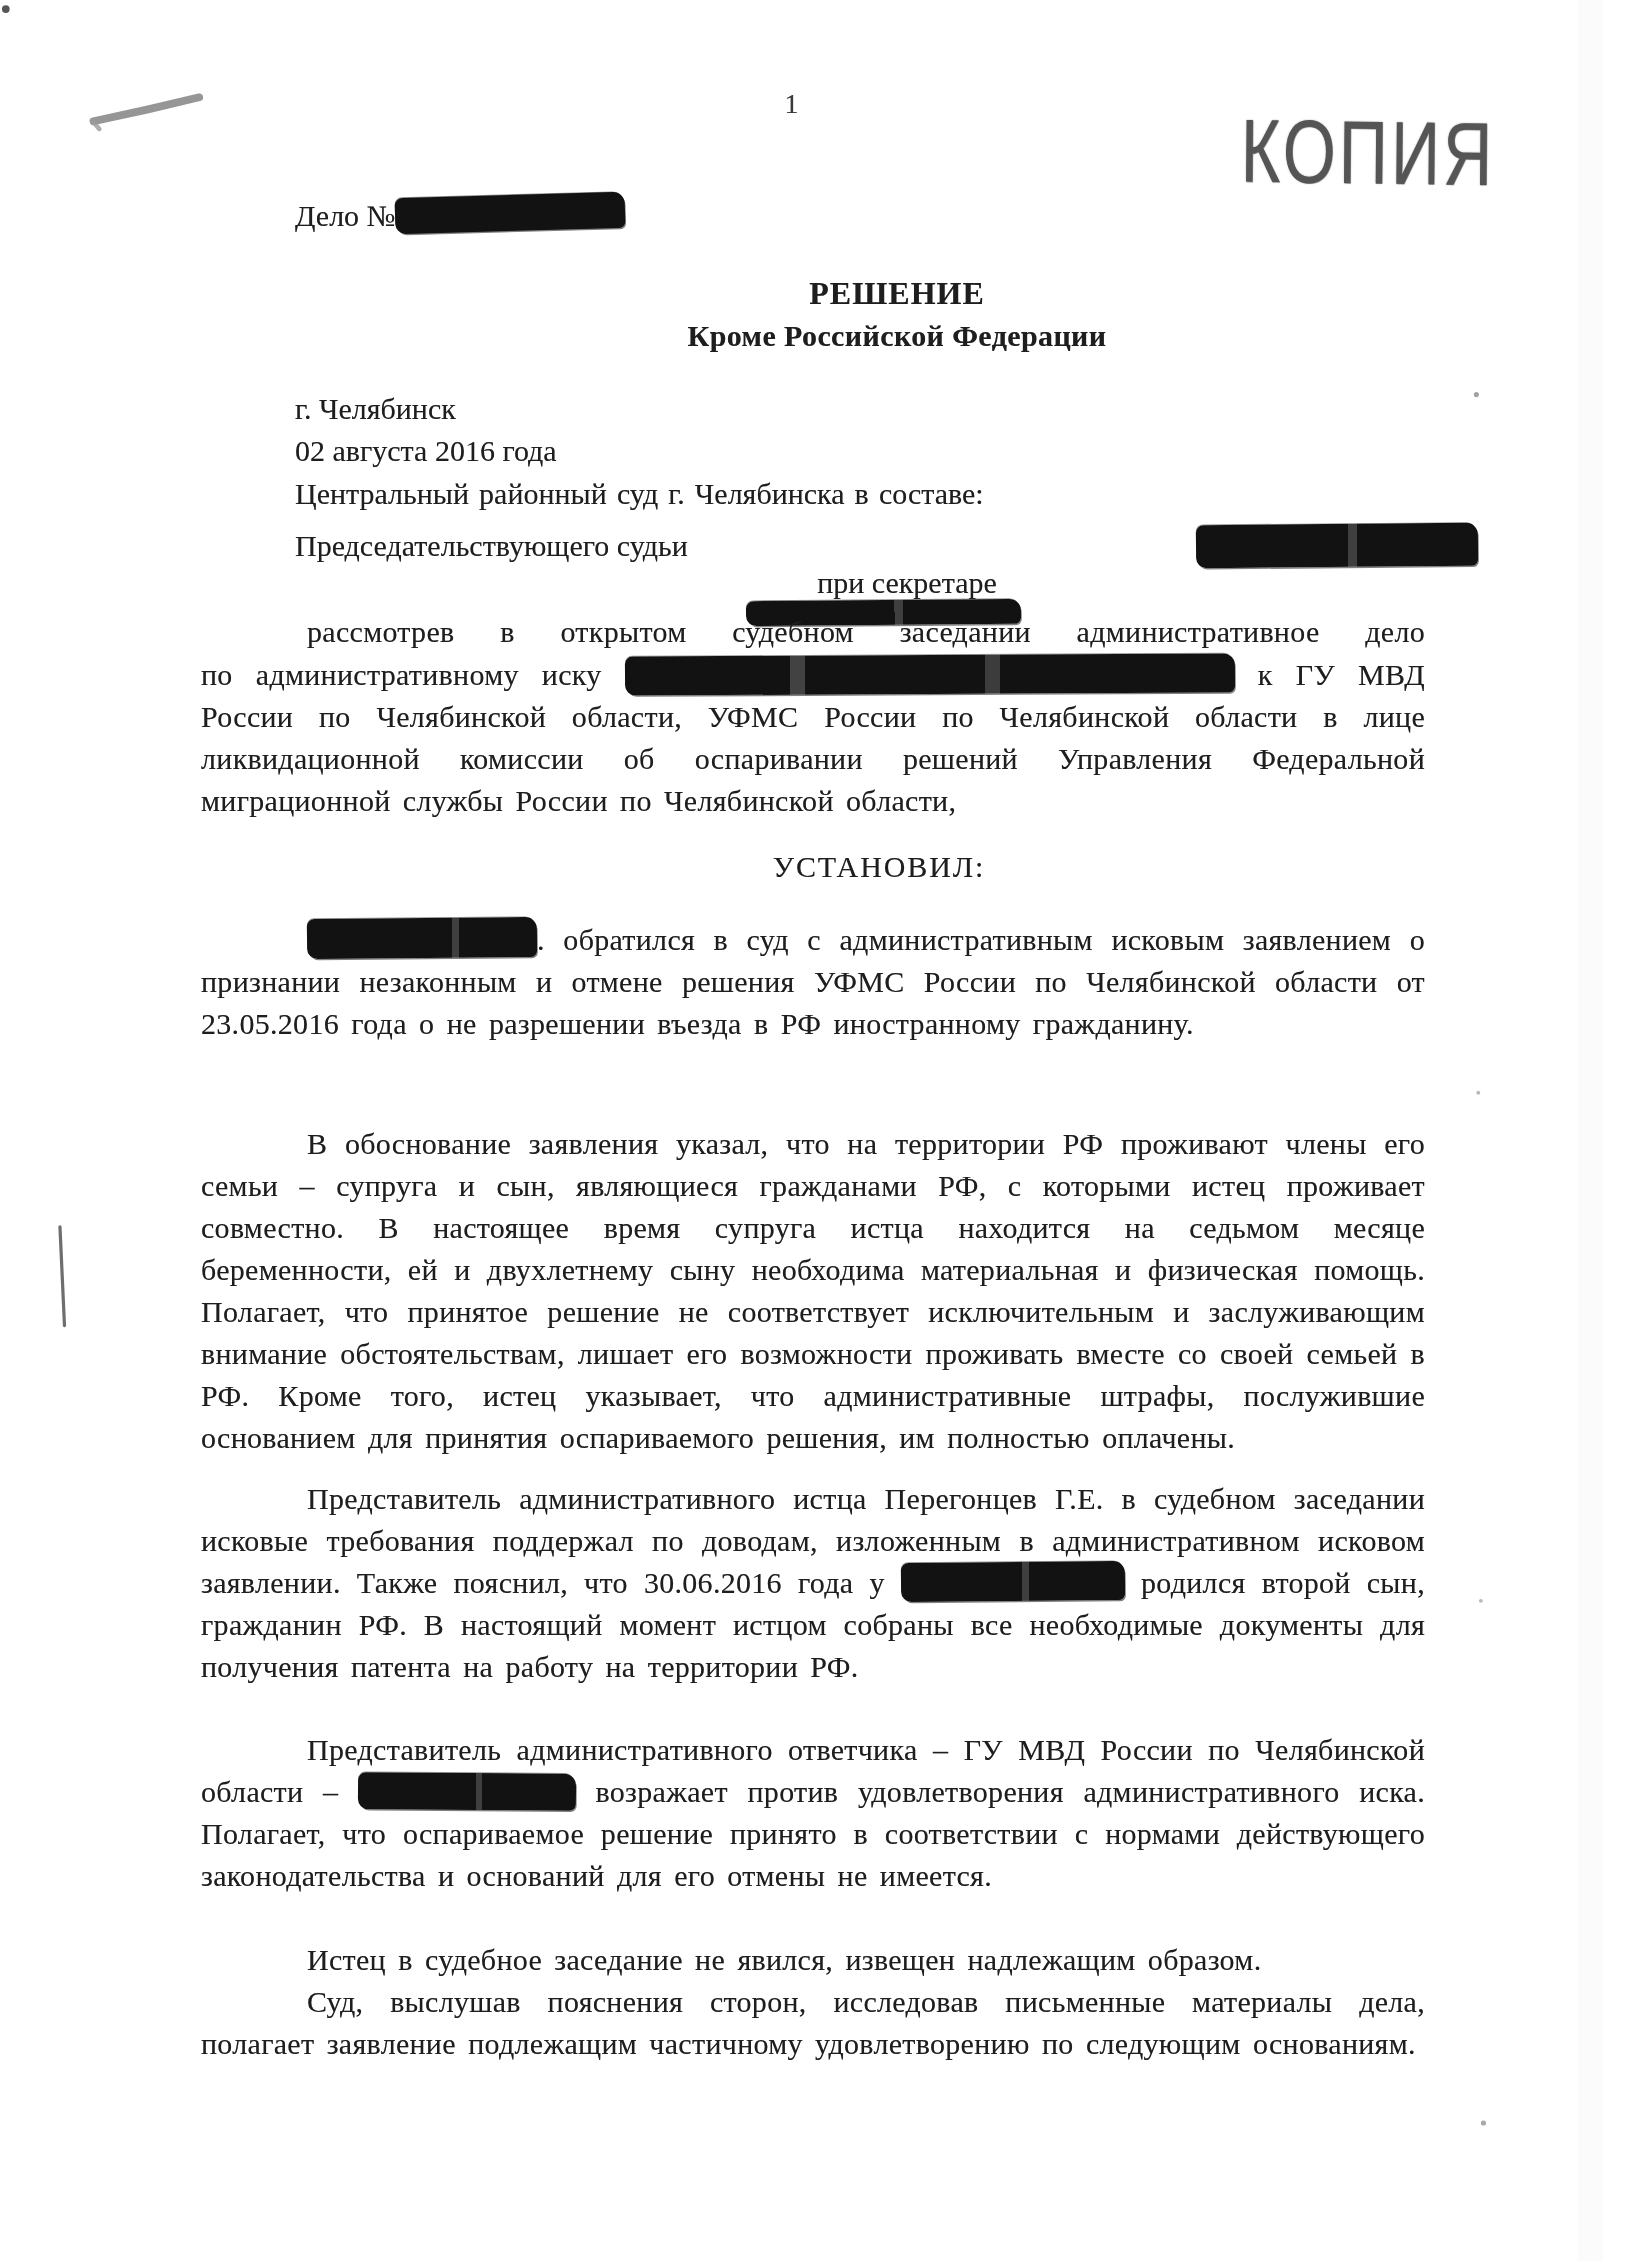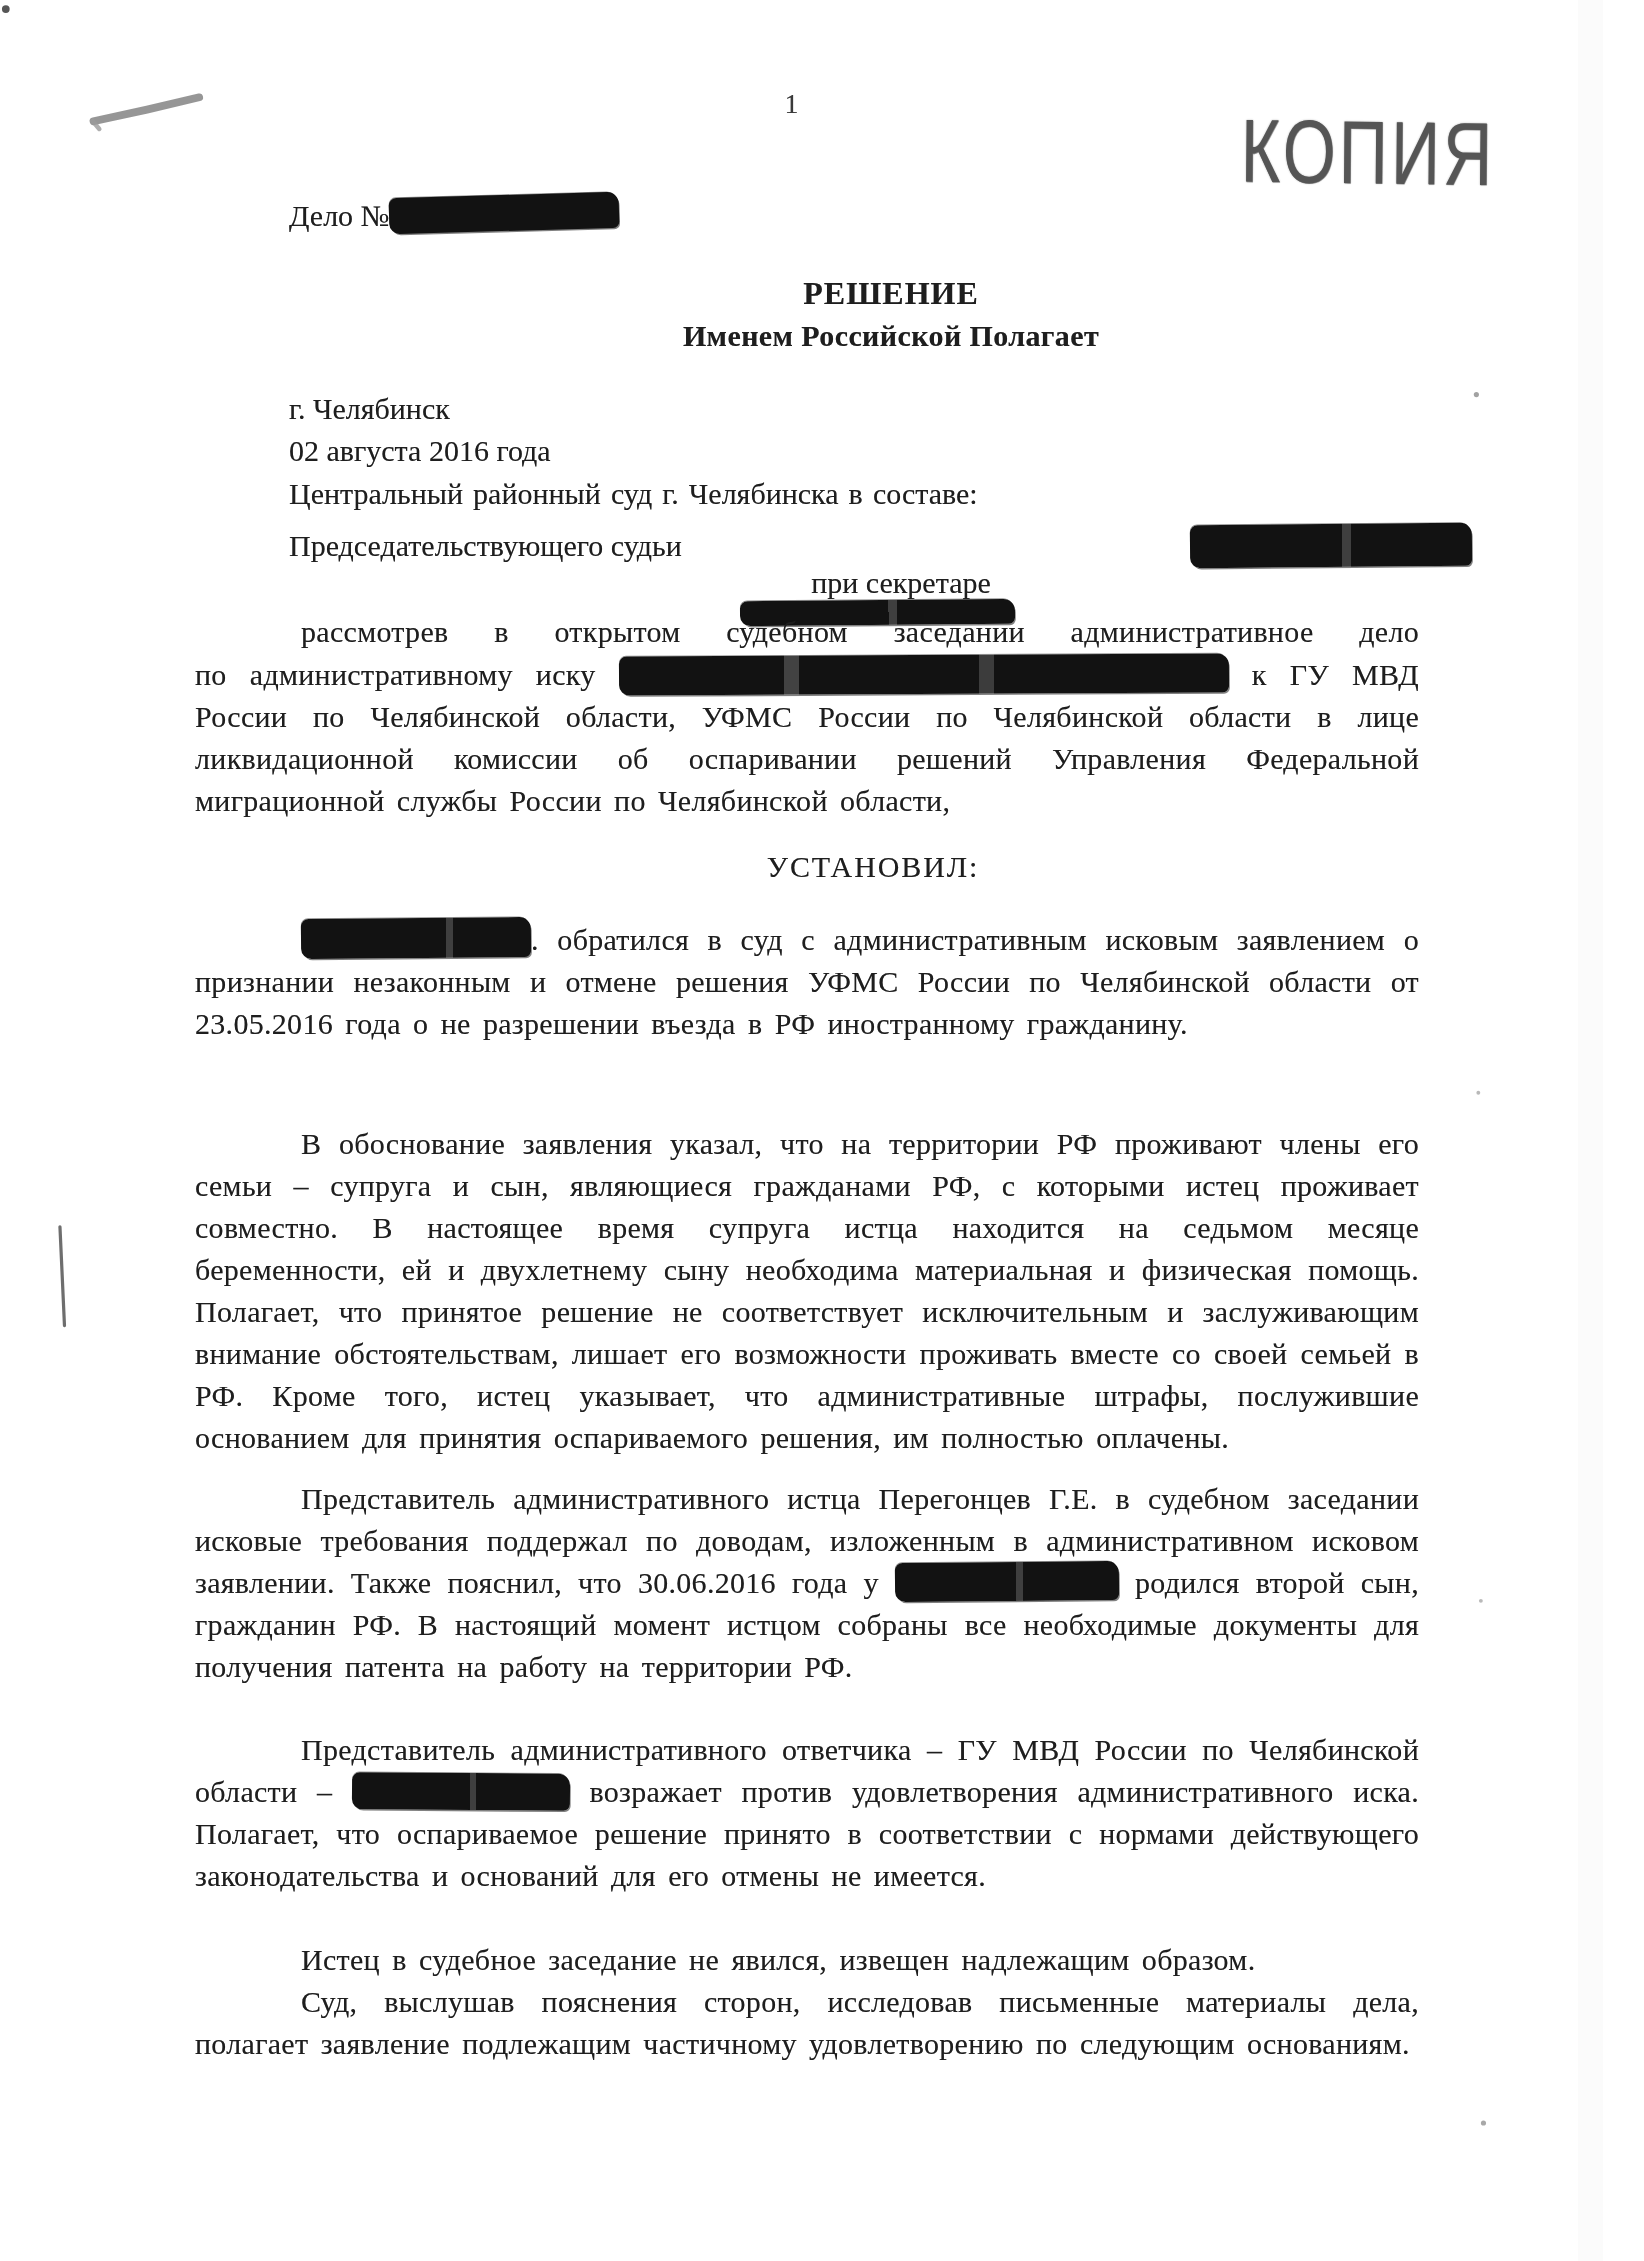--- a/index.html
+++ b/index.html
@@ -5,21 +5,21 @@
   html,body{margin:0;padding:0;background:#e8e8e8;}
   .page{
     position:relative;
     width:1644px;height:2261px;
     background:linear-gradient(90deg,#ffffff 0 96%, #fbfbfb 96% 97.5%, #ffffff 97.5% 100%);
     font-family:"Liberation Serif","DejaVu Serif",serif;
     color:#1e1e1e;
     overflow:hidden;
   }
   .abs{position:absolute;}
-  .col{position:absolute;left:195px;width:1224px;}
+  .col{position:absolute;left:201px;width:1224px;}
   .bodytext{
     font-size:30px;line-height:42px;
     letter-spacing:0.3px;word-spacing:4.5px;
     text-align:justify;
   }
   .ink{text-shadow:0 0 0.6px rgba(20,20,20,.45);}
   .indent{text-indent:106px;}
   .center{text-align:center;}
   .bold{font-weight:bold;}
 
@@ -106,21 +106,21 @@
 
   <div id="stamp" class="abs">
     <span class="stamp-text">КОПИЯ</span>
   </div>
 
   <div id="case-line" class="col ink">
     <span>Дело №</span><span class="redact r-case"></span>
   </div>
 
   <div id="title" class="col center bold ink">РЕШЕНИЕ</div>
-  <div id="subtitle" class="col center bold ink">Именем Российской Полагает</div>
+  <div id="subtitle" class="col center bold ink">Кроме Российской Федерации</div>
 
   <div id="meta-row" class="col ink">
     <span class="city">г. Челябинск</span>
     <span class="date">02 августа 2016 года</span>
   </div>
 
   <div id="comp-line" class="col ink">Центральный районный суд г. Челябинска в составе:</div>
 
   <div id="judge-row" class="col ink">
     <span>Председательствующего судьи</span>

